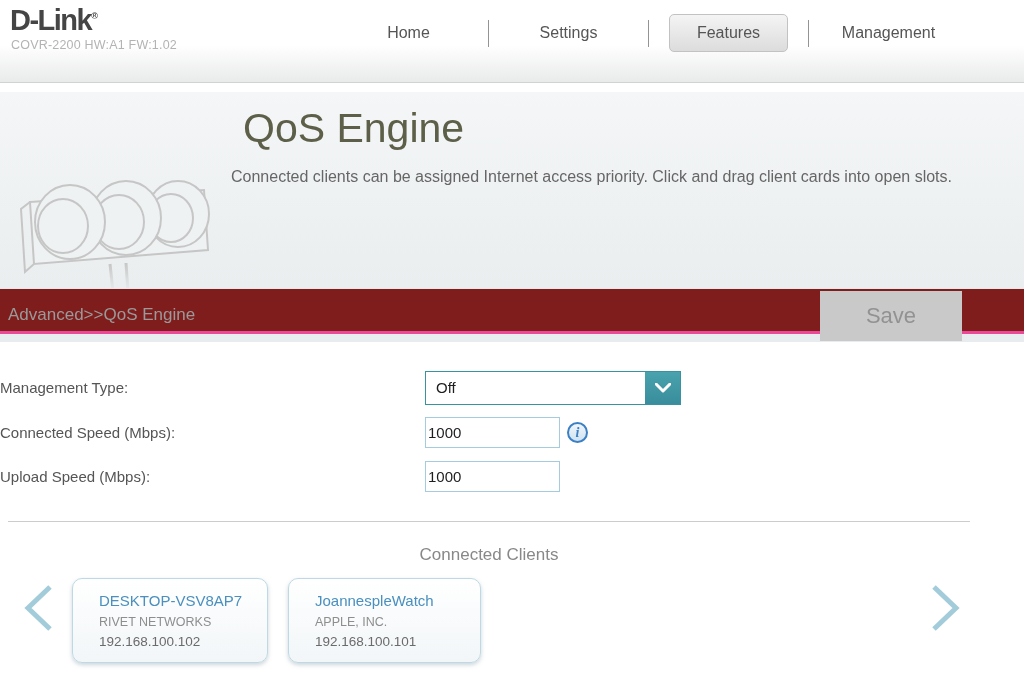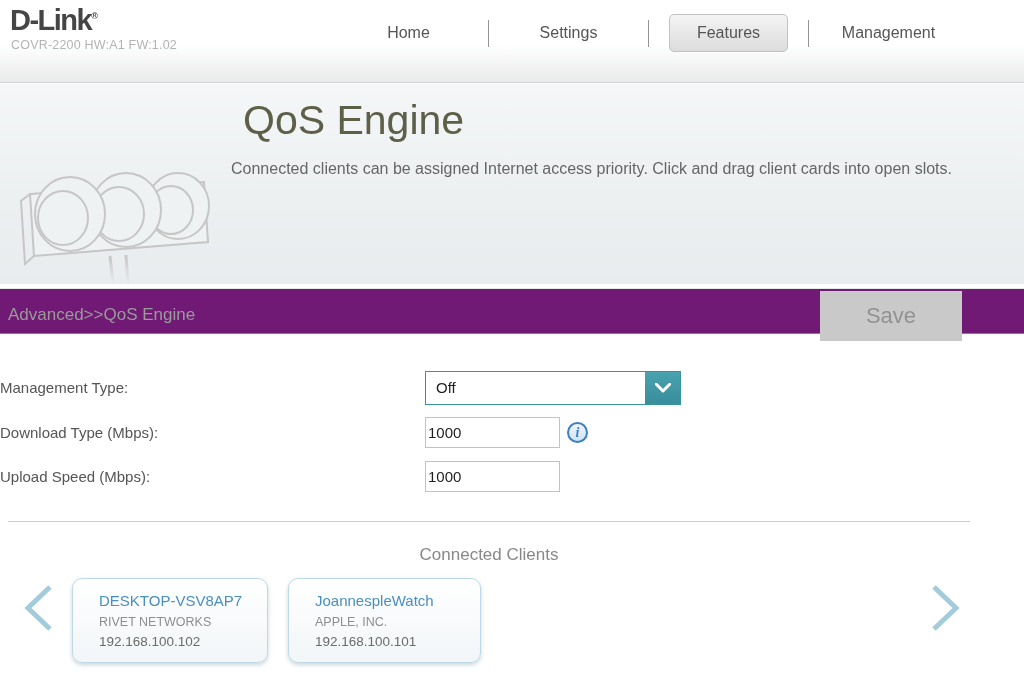--- a/index.html
+++ b/index.html
@@ -34,38 +34,38 @@
   .nav-item .lbl { font-size:16px; color:#555; padding:9px 0; }
   .nav-item .lbl.pill {
     border:1px solid #c2c2c2; border-radius:5px;
     background:linear-gradient(#f4f4f4,#dcdcdc);
     padding:9px 27px;
   }
   .nav-sep { width:1px; height:27px; background:#949494; }
 
   
   .hero {
-    position:absolute; left:0; top:84px; width:1024px; height:200px;
+    position:absolute; left:0; top:92px; width:1024px; height:250px;
     background:linear-gradient(#f4f6f7 0%, #edf0f1 55%, #e8ecee 100%);
   }
   .hero-title {
     position:absolute; left:243px; top:13px;
     font-size:41px; font-weight:normal; color:#5e5f49;
   }
   .hero-desc {
     position:absolute; left:231px; top:76px;
     font-size:16px; color:#666;
   }
   .traffic { position:absolute; left:8px; top:60px; }
 
   
   .crumbbar {
     position:absolute; left:0; top:288px; width:1024px; height:46px;
-    background:#701a75;
-    border-top:1px solid #e5e7e8; border-bottom:1px solid #ec4899;
+    background:#7f1d1d;
+    border-top:1px solid #e5e7e8; border-bottom:3px solid #ec4899;
   }
   .crumb {
     position:absolute; left:8px; top:16px;
     font-size:17px; color:#9a9a9a;
   }
   .save-btn {
     position:absolute; left:820px; top:291px; width:142px; height:50px;
     background:#c9c9c9; color:#929292; font-size:22px;
     border:none; cursor:pointer; font-family:inherit;
   }
@@ -189,21 +189,21 @@
 <div class="form-label lbl-mgmt">Management Type:</div>
 <div class="select-box">
   <div class="select-value">Off</div>
   <div class="select-arrow">
     <svg width="16" height="10" viewBox="0 0 16 10">
         <polyline points="1,1 8,8 15,1" fill="none" stroke="#ffffff" stroke-width="3" stroke-linecap="round" stroke-linejoin="round"></polyline>
       </svg>
   </div>
 </div>
 
-<div class="form-label lbl-down">Download Type (Mbps):</div>
+<div class="form-label lbl-down">Connected Speed (Mbps):</div>
 <input class="speed-input in-down" value="1000" style="">
 <div class="info-icon">i</div>
 
 <div class="form-label lbl-up">Upload Speed (Mbps):</div>
 <input class="speed-input in-up" value="1000" style="">
 
 <div class="divider"></div>
 
 <div class="clients-heading">Connected Clients</div>
 

